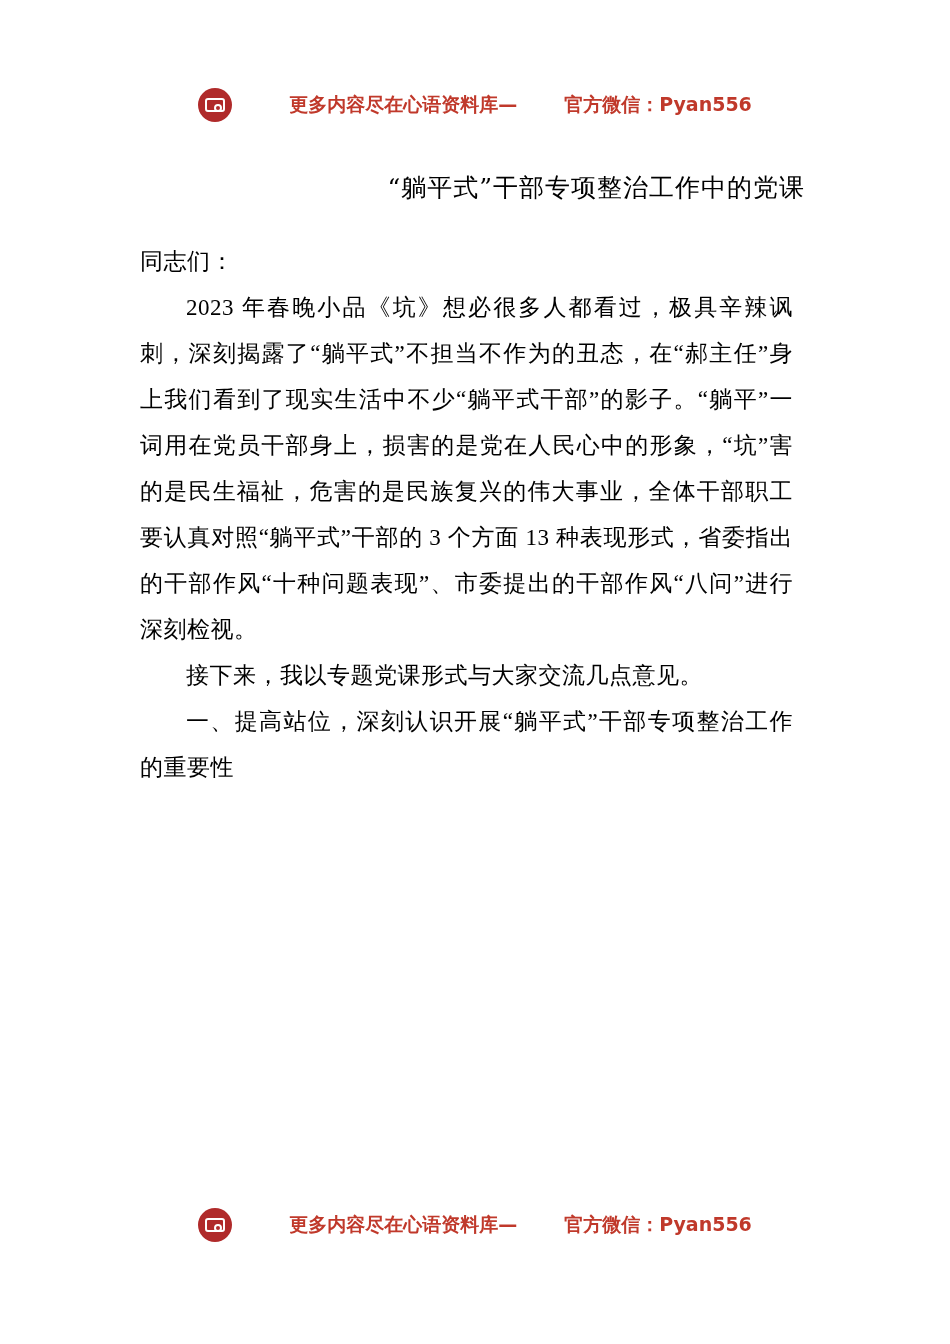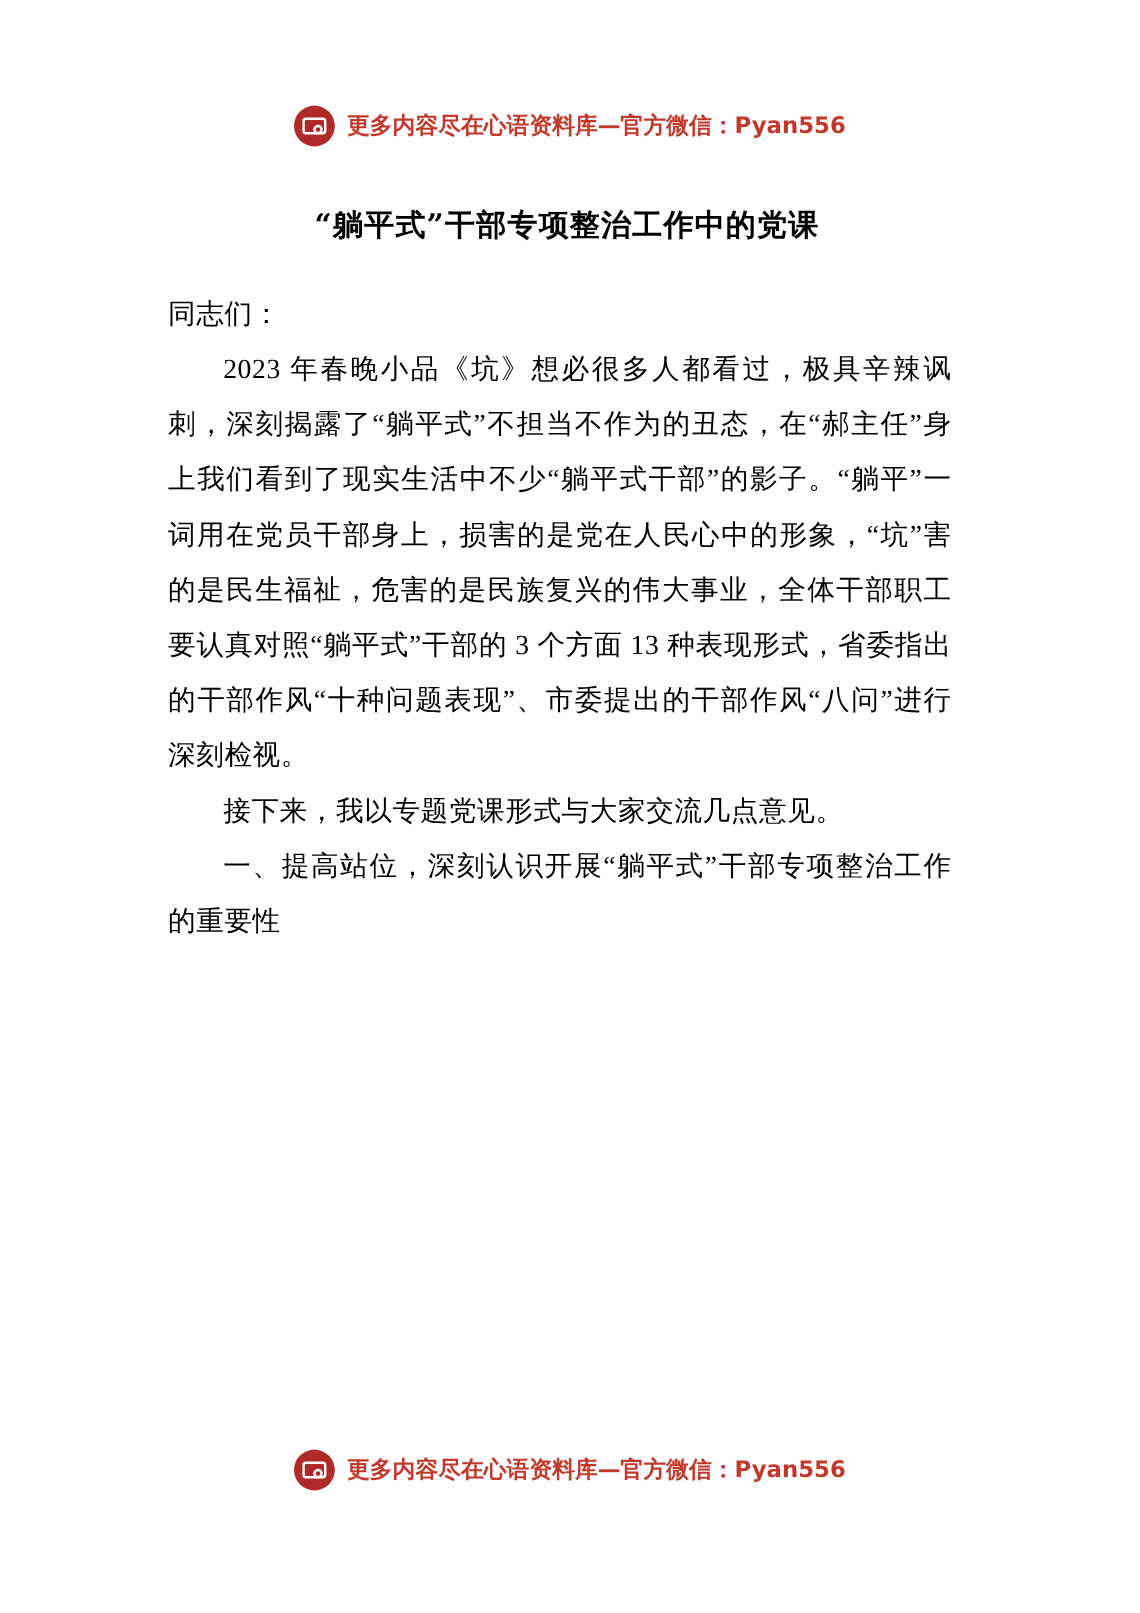--- a/index.html
+++ b/index.html
@@ -69,36 +69,37 @@
     top: 16px;
     box-sizing: border-box;
   }
   .banner-text {
     font-family: "DejaVu Sans", "Liberation Sans", sans-serif;
     font-size: 19px;
     font-weight: bold;
     color: #c0392b;
     letter-spacing: 0px;
     white-space: nowrap;
+    margin-left: 47px;
   }
   .banner-text.sub {
   }
 
   
   .doc {
     position: absolute;
     left: 140px;
     top: 170px;
     width: 665px;
   }
   h1.doc-title {
     font-family: "DejaVu Serif", "Liberation Serif", serif;
     font-size: 25px;
-    font-weight: bold;
-    text-align: center;
+    font-weight: normal;
+    text-align: right;
     margin: 0 0 34px 0;
     letter-spacing: 1px;
     line-height: 1.4;
   }
   p.doc-para {
     font-size: 23px;
     line-height: 46px;
     margin: 0 12px 0 0;
     text-align: justify;
     text-justify: inter-ideograph;

